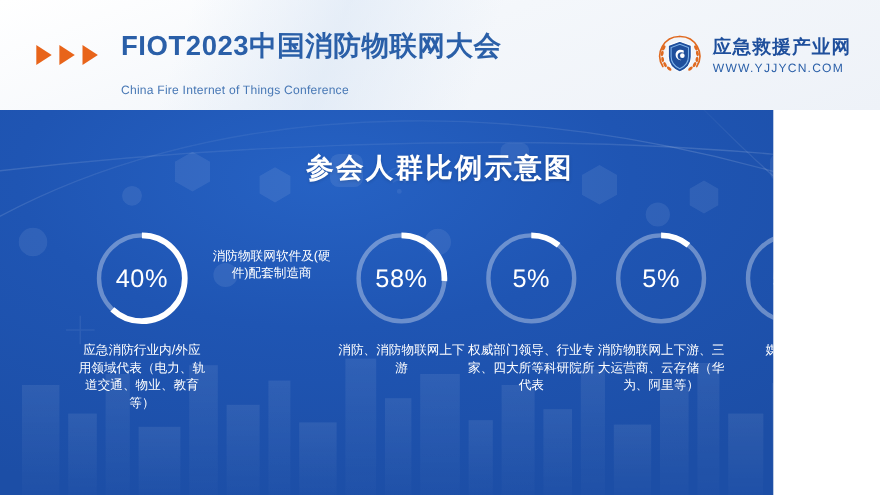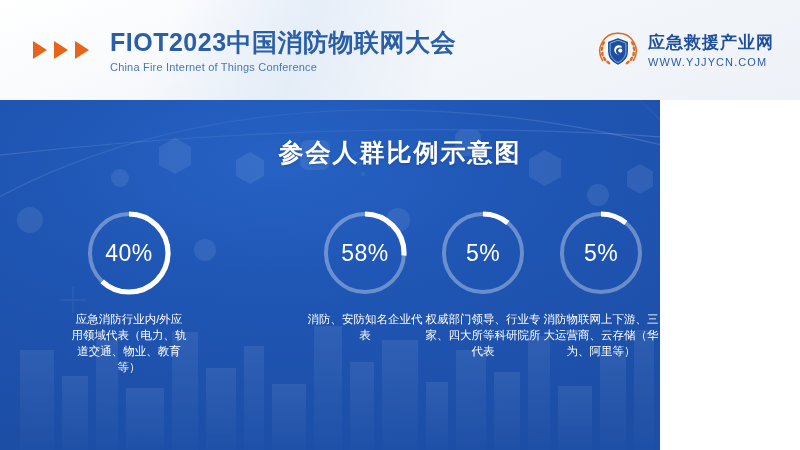--- a/index.html
+++ b/index.html
@@ -57,21 +57,21 @@
     color: #2a5fa8;
     font-weight: 700;
     line-height: 30px;
     white-space: nowrap;
   }
   .brand-en {
     font-size: 11px;
     color: #4878b5;
     letter-spacing: .2px;
     line-height: 16px;
-    margin-top: 2px;
+    margin-top: 17px;
     white-space: nowrap;
   }
 
   .logo-wrap {
     position: absolute;
     right: 26px; top: 30px;
     display: flex;
     align-items: center;
     gap: 9px;
   }
@@ -99,20 +99,21 @@
 
   
   .body-blue {
     position: absolute;
     left: 0; top: 100px;
     width: 660px;
     height: 350px;
     background:
       radial-gradient(ellipse 620px 300px at 42% 18%, #2662c4 0%, #1f55b3 45%, #1c4ea6 100%);
     overflow: hidden;
+    padding-left: 43px;
   }
   .bg-svg {
     position: absolute;
     left: 0; top: 0;
     width: 800px; height: 350px;
     opacity: .95;
     pointer-events: none;
   }
 
   .slide-title {
@@ -306,31 +307,32 @@
           <svg viewBox="0 0 86 86">
             <circle cx="43" cy="43" r="39" fill="none" stroke="rgba(255,255,255,0.34)" stroke-width="4"></circle>
             <circle class="arc" cx="43" cy="43" r="39" fill="none" stroke="#ffffff" stroke-width="5.2" stroke-linecap="butt" stroke-dasharray="151.9274207276024 245.04422698000386"></circle>
           </svg>
           <div class="ring-label">40%</div>
         </div>
         <div class="caption">应急消防行业内/外应用领域代表（电力、轨道交通、物业、教育等）</div>
       </div>
 
       <div class="ring-col">
+        <div class="caption">消防物联网软件及(硬件)配套制造商</div>
       </div>
 
       <div class="ring-col">
         <div class="ring">
           <svg viewBox="0 0 86 86">
             <circle cx="43" cy="43" r="39" fill="none" stroke="rgba(255,255,255,0.34)" stroke-width="4"></circle>
             <circle class="arc" cx="43" cy="43" r="39" fill="none" stroke="#ffffff" stroke-width="5.2" stroke-linecap="butt" stroke-dasharray="63.71149901480101 245.04422698000386"></circle>
           </svg>
           <div class="ring-label">58%</div>
         </div>
-        <div class="caption">消防、安防知名企业代表</div>
+        <div class="caption">消防、消防物联网上下游</div>
       </div>
 
       <div class="ring-col">
         <div class="ring">
           <svg viewBox="0 0 86 86">
             <circle cx="43" cy="43" r="39" fill="none" stroke="rgba(255,255,255,0.34)" stroke-width="4"></circle>
             <circle class="arc" cx="43" cy="43" r="39" fill="none" stroke="#ffffff" stroke-width="5.2" stroke-linecap="butt" stroke-dasharray="26.954864967800425 245.04422698000386"></circle>
           </svg>
           <div class="ring-label">5%</div>
         </div>

